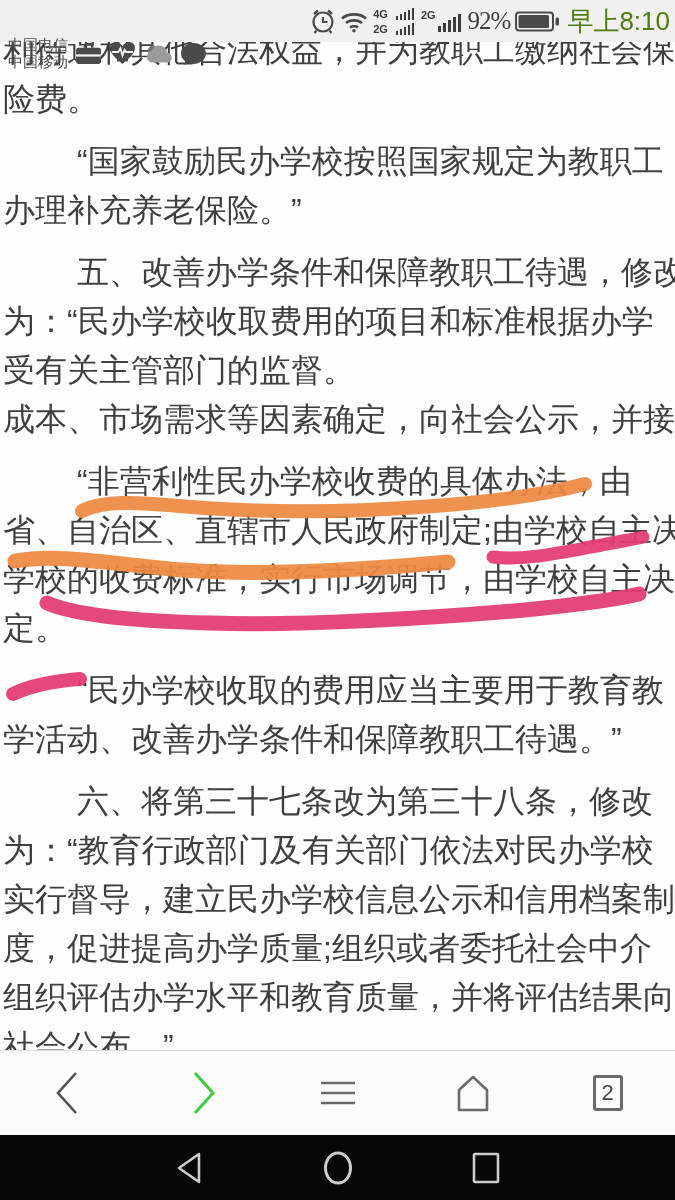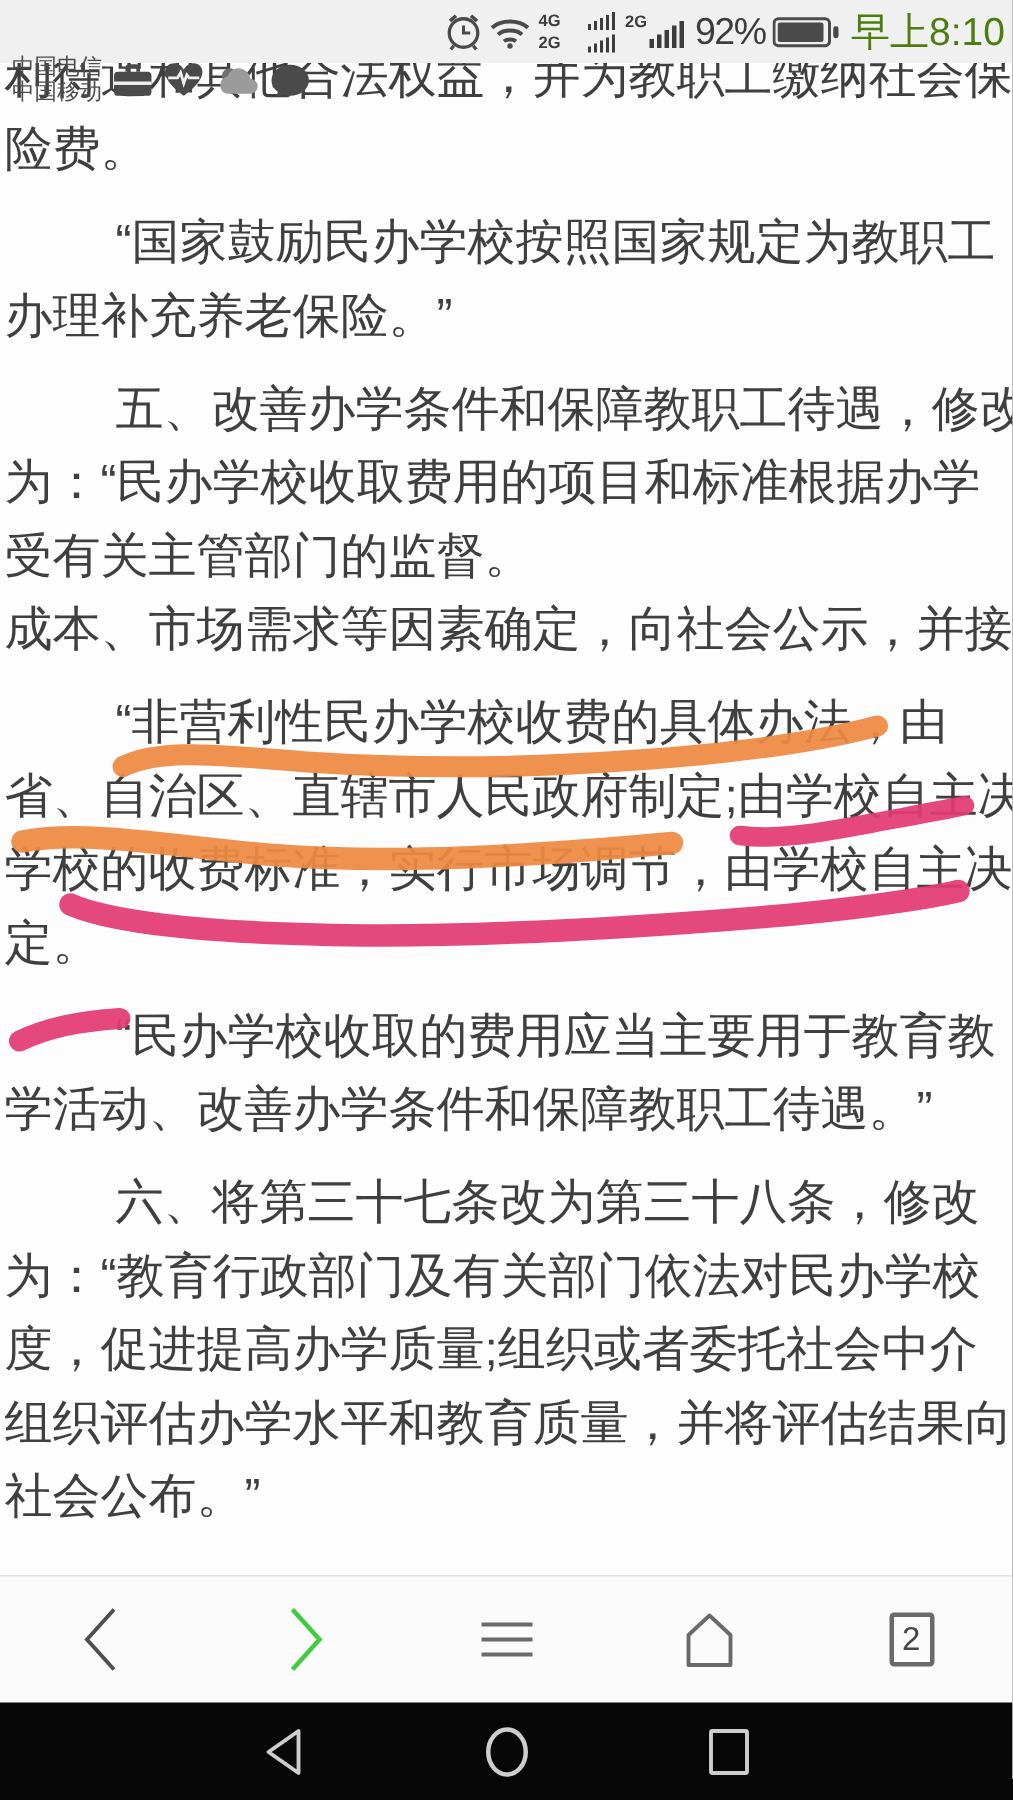--- a/index.html
+++ b/index.html
@@ -5,24 +5,24 @@
   html,body{margin:0;padding:0;background:#888;}
   *{box-sizing:border-box;font-family:"Liberation Sans", sans-serif;}
   .phone{position:relative;width:675px;height:1200px;background:#fdfdfd;overflow:hidden;margin:0 auto;}
 
   
   .statusbar{position:absolute;top:0;left:0;right:0;height:42px;background:#f0f0f0;z-index:20;}
   .sb-left{position:absolute;left:8px;top:0;height:42px;display:flex;align-items:center;gap:7px;margin-top:32px;}
   .sb-right{position:absolute;right:5px;top:0;height:42px;display:flex;align-items:center;gap:5px;}
   .carrier{font-size:15px;line-height:17px;color:#4c4c4c;}
   .sbicon{display:block;}
-  .pct{font-size:25px;color:#3c3c3c;letter-spacing:-1px;}
+  .pct{font-size:25px;color:#3c3c3c;letter-spacing:-1px;font-family:Liberation Serif, serif;}
   .time{font-size:26px;color:#4d7c0f;margin-left:2px;white-space:nowrap;}
   .dualsim{display:flex;flex-direction:column;gap:2px;}
-  .simrow{display:flex;align-items:flex-end;gap:18px;height:13px;}
+  .simrow{display:flex;align-items:flex-end;gap:8px;height:13px;}
   .simlbl{font-size:11px;font-weight:bold;color:#3c3c3c;line-height:1;}
   .bars{display:flex;align-items:flex-end;}
   .bars i{display:inline-block;width:2px;background:#3c3c3c;margin-right:2px;}
   .b1 i:nth-child(1){height:4px}.b1 i:nth-child(2){height:6px}.b1 i:nth-child(3){height:8px}
   .b1 i:nth-child(4){height:10px}.b1 i:nth-child(5){height:12px}
   .sig2{display:flex;align-items:flex-end;gap:2px;height:22px;}
   .sig2 .simlbl{align-self:flex-start;}
   .b2 i{width:3px;}
   .b2 i:nth-child(1){height:6px}.b2 i:nth-child(2){height:9px}.b2 i:nth-child(3){height:12px}
   .b2 i:nth-child(4){height:15px}.b2 i:nth-child(5){height:18px}
@@ -156,20 +156,21 @@
       <div class="ln">学校的收费标准，实行市场调节，由学校自主决</div>
       <div class="ln">定。</div>
     </div>
     <div class="para">
       <div class="ln ind">“民办学校收取的费用应当主要用于教育教</div>
       <div class="ln">学活动、改善办学条件和保障教职工待遇。”</div>
     </div>
     <div class="para">
       <div class="ln ind">六、将第三十七条改为第三十八条，修改</div>
       <div class="ln">为：“教育行政部门及有关部门依法对民办学校</div>
+      <div class="ln">实行督导，建立民办学校信息公示和信用档案制</div>
       <div class="ln">度，促进提高办学质量;组织或者委托社会中介</div>
       <div class="ln">组织评估办学水平和教育质量，并将评估结果向</div>
       <div class="ln">社会公布。”</div>
     </div>
   </div>
 
   <svg class="marks" width="675" height="1200" viewBox="0 0 675 1200">
     <path class="mk-orange" stroke-width="14" d="M 82 511 C 108 498 150 504 205 508 C 280 513 350 512 420 507 C 480 503 540 496 585 484" stroke="#ee8a42"></path>
     <path class="mk-orange" stroke-width="15" d="M 15 561 C 58 553 112 564 182 570 C 262 576 352 571 448 562" stroke="#ee8a42"></path>
     <path class="mk-pink" stroke-width="13" d="M 493 557 C 525 561 562 552 602 545 C 622 541 635 539 643 537" stroke="#e23a72"></path>

